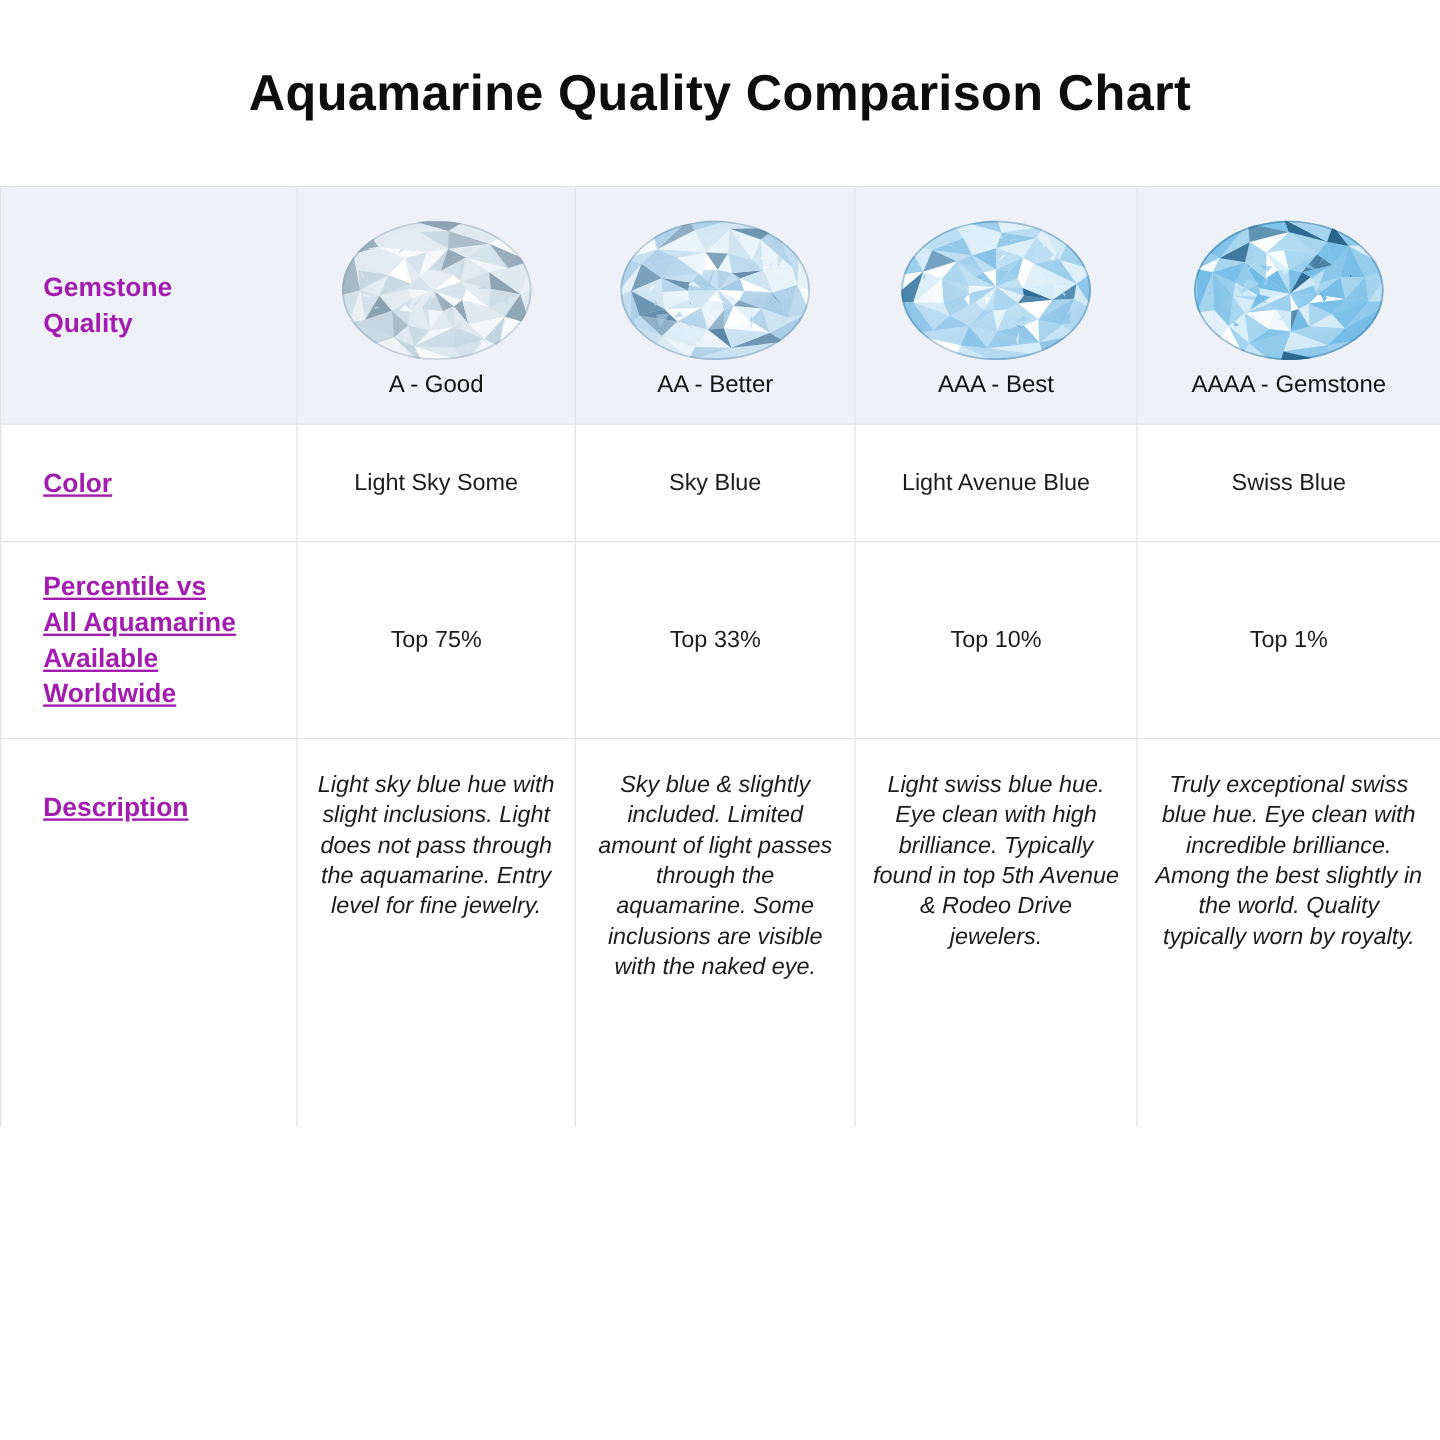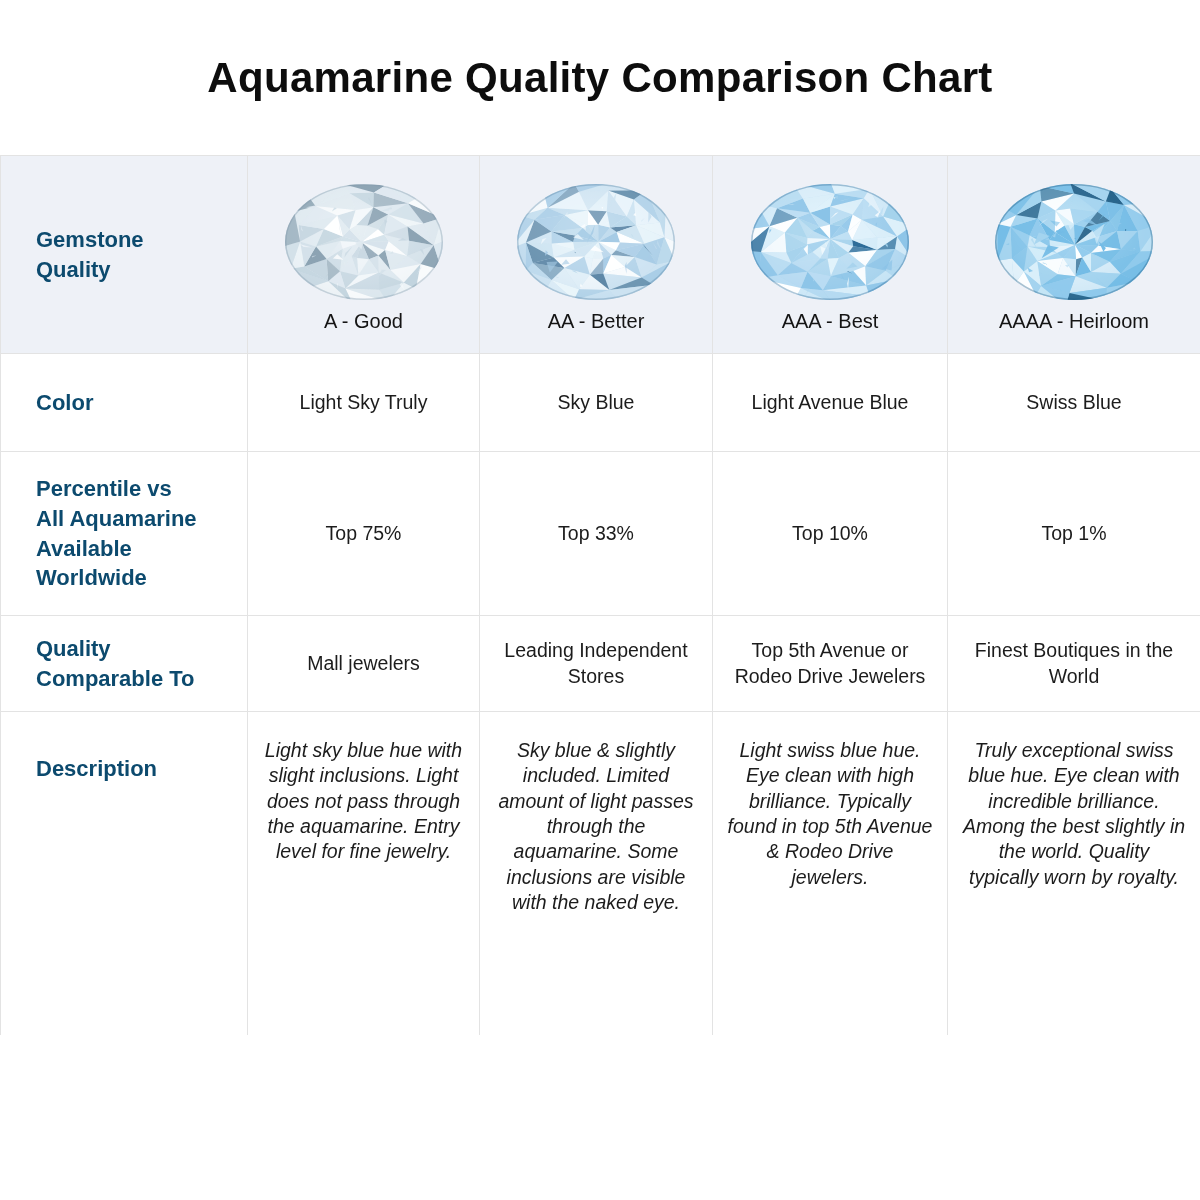--- a/index.html
+++ b/index.html
@@ -10,33 +10,33 @@
   }
   *{box-sizing:border-box;}
   html,body{margin:0;padding:0;background:#ffffff;}
   body{font-family:"Liberation Sans","DejaVu Sans",sans-serif;color:var(--text);}
   .page{width:1200px;height:1200px;overflow:hidden;background:#fff;position:relative;}
   .title-wrap{height:155px;display:flex;align-items:center;justify-content:center;}
   .page-title{margin:0;font-size:42px;font-weight:700;color:#0d0d0d;letter-spacing:.3px;text-align:center;}
   table.cmp{width:1200px;table-layout:fixed;border-collapse:collapse;}
   table.cmp td{border:1px solid var(--border);vertical-align:middle;background:#fff;}
   tr.r-last td{border-bottom:none;}
-  td.lbl{font-size:22px;font-weight:700;line-height:1.35;padding:0 42px 0 35px;color:#0c4a6e;text-align:left;}
+  td.lbl{font-size:22px;font-weight:700;line-height:1.35;padding:0 42px 0 35px;color:#a21caf;text-align:left;}
   td.val{font-size:19.5px;font-weight:400;text-align:center;padding:4px 14px;line-height:1.3;color:#1c1c1c;}
   tr.r-header td{background:var(--header-bg);height:198px;}
   tr.r-color td{height:98px;}
   tr.r-clarity td{height:93px;}
   tr.r-brill td{height:73px;}
   tr.r-pct td{height:164px;}
   tr.r-comp td{height:96px;}
   tr.r-desc td{height:323px;vertical-align:top;}
   tr.r-desc td.lbl{padding-top:42px;}
   tr.r-desc td.val{padding-top:26px;font-style:italic;}
   td.alt{background:var(--alt-bg);}
-  td.lbl.white{background:#fff;}
+  td.lbl.white{background:#fff;text-decoration:underline;}
   .gemcell{text-align:center;margin-top:34px;}
   .gemwrap{display:flex;justify-content:center;align-items:flex-end;height:122px;margin-top:2px;}
   svg.gem{width:160px;height:118px;display:block;}
   .gemcap{font-size:20px;font-weight:500;color:#141414;margin-top:8px;line-height:1.2;}
 </style>
 </head>
 <body>
 
 <div class="page">
   <div class="title-wrap">
@@ -625,49 +625,42 @@
                   <polygon points="35.1,89.3 33.6,84.6 39.0,88.1" fill="#72bbe5" opacity="0.73"></polygon>
                   <polygon points="49.4,79.6 54.1,81.8 48.1,80.1" fill="#72bbe5" opacity="0.59"></polygon>
                   <polygon points="55.9,37.5 66.1,39.2 62.4,43.6" fill="#72bbe5" opacity="0.56"></polygon>
                   <polygon points="95.0,35.8 104.3,43.1 89.0,37.9" fill="#8fc9ec" opacity="0.70"></polygon>
                   <polygon points="36.9,56.8 38.3,54.8 42.4,64.7" fill="#a5d4ef" opacity="0.61"></polygon>
                   <polygon points="15.1,61.6 15.1,60.5 11.7,61.5" fill="#72bbe5" opacity="0.67"></polygon>
                   <ellipse cx="80" cy="59" rx="78.5" ry="57.5" fill="none" stroke="#1f5c84" stroke-opacity="0.38" stroke-width="2"></ellipse>
                 </g>
               </svg>
             </div>
-          <div class="gemcap">AAAA - Heirloom</div>
+          <div class="gemcap">AAAA - Gemstone</div>
         </td>
       </tr>
 
       <tr class="r-color">
         <td class="lbl white">Color</td>
-        <td class="val alt">Light Sky Truly</td>
+        <td class="val alt">Light Sky Some</td>
         <td class="val alt">Sky Blue</td>
         <td class="val alt">Light Avenue Blue</td>
         <td class="val alt">Swiss Blue</td>
       </tr>
 
 
 
       <tr class="r-pct">
         <td class="lbl white">Percentile vs All Aquamarine Available Worldwide</td>
         <td class="val">Top 75%</td>
         <td class="val">Top 33%</td>
         <td class="val">Top 10%</td>
         <td class="val">Top 1%</td>
       </tr>
 
-      <tr class="r-comp">
-        <td class="lbl white">Quality Comparable To</td>
-        <td class="val alt">Mall jewelers</td>
-        <td class="val alt">Leading Independent Stores</td>
-        <td class="val alt">Top 5th Avenue or Rodeo Drive Jewelers</td>
-        <td class="val alt">Finest Boutiques in the World</td>
-      </tr>
 
       <tr class="r-desc r-last">
         <td class="lbl white">Description</td>
         <td class="val">Light sky blue hue with slight inclusions. Light does not pass through the aquamarine. Entry level for fine jewelry.</td>
         <td class="val">Sky blue &amp; slightly included. Limited amount of light passes through the aquamarine. Some inclusions are visible with the naked eye.</td>
         <td class="val">Light swiss blue hue. Eye clean with high brilliance. Typically found in top 5th Avenue &amp; Rodeo Drive jewelers.</td>
         <td class="val">Truly exceptional swiss blue hue. Eye clean with incredible brilliance. Among the best slightly in the world. Quality typically worn by royalty.</td>
       </tr>
     </tbody>
   </table>

